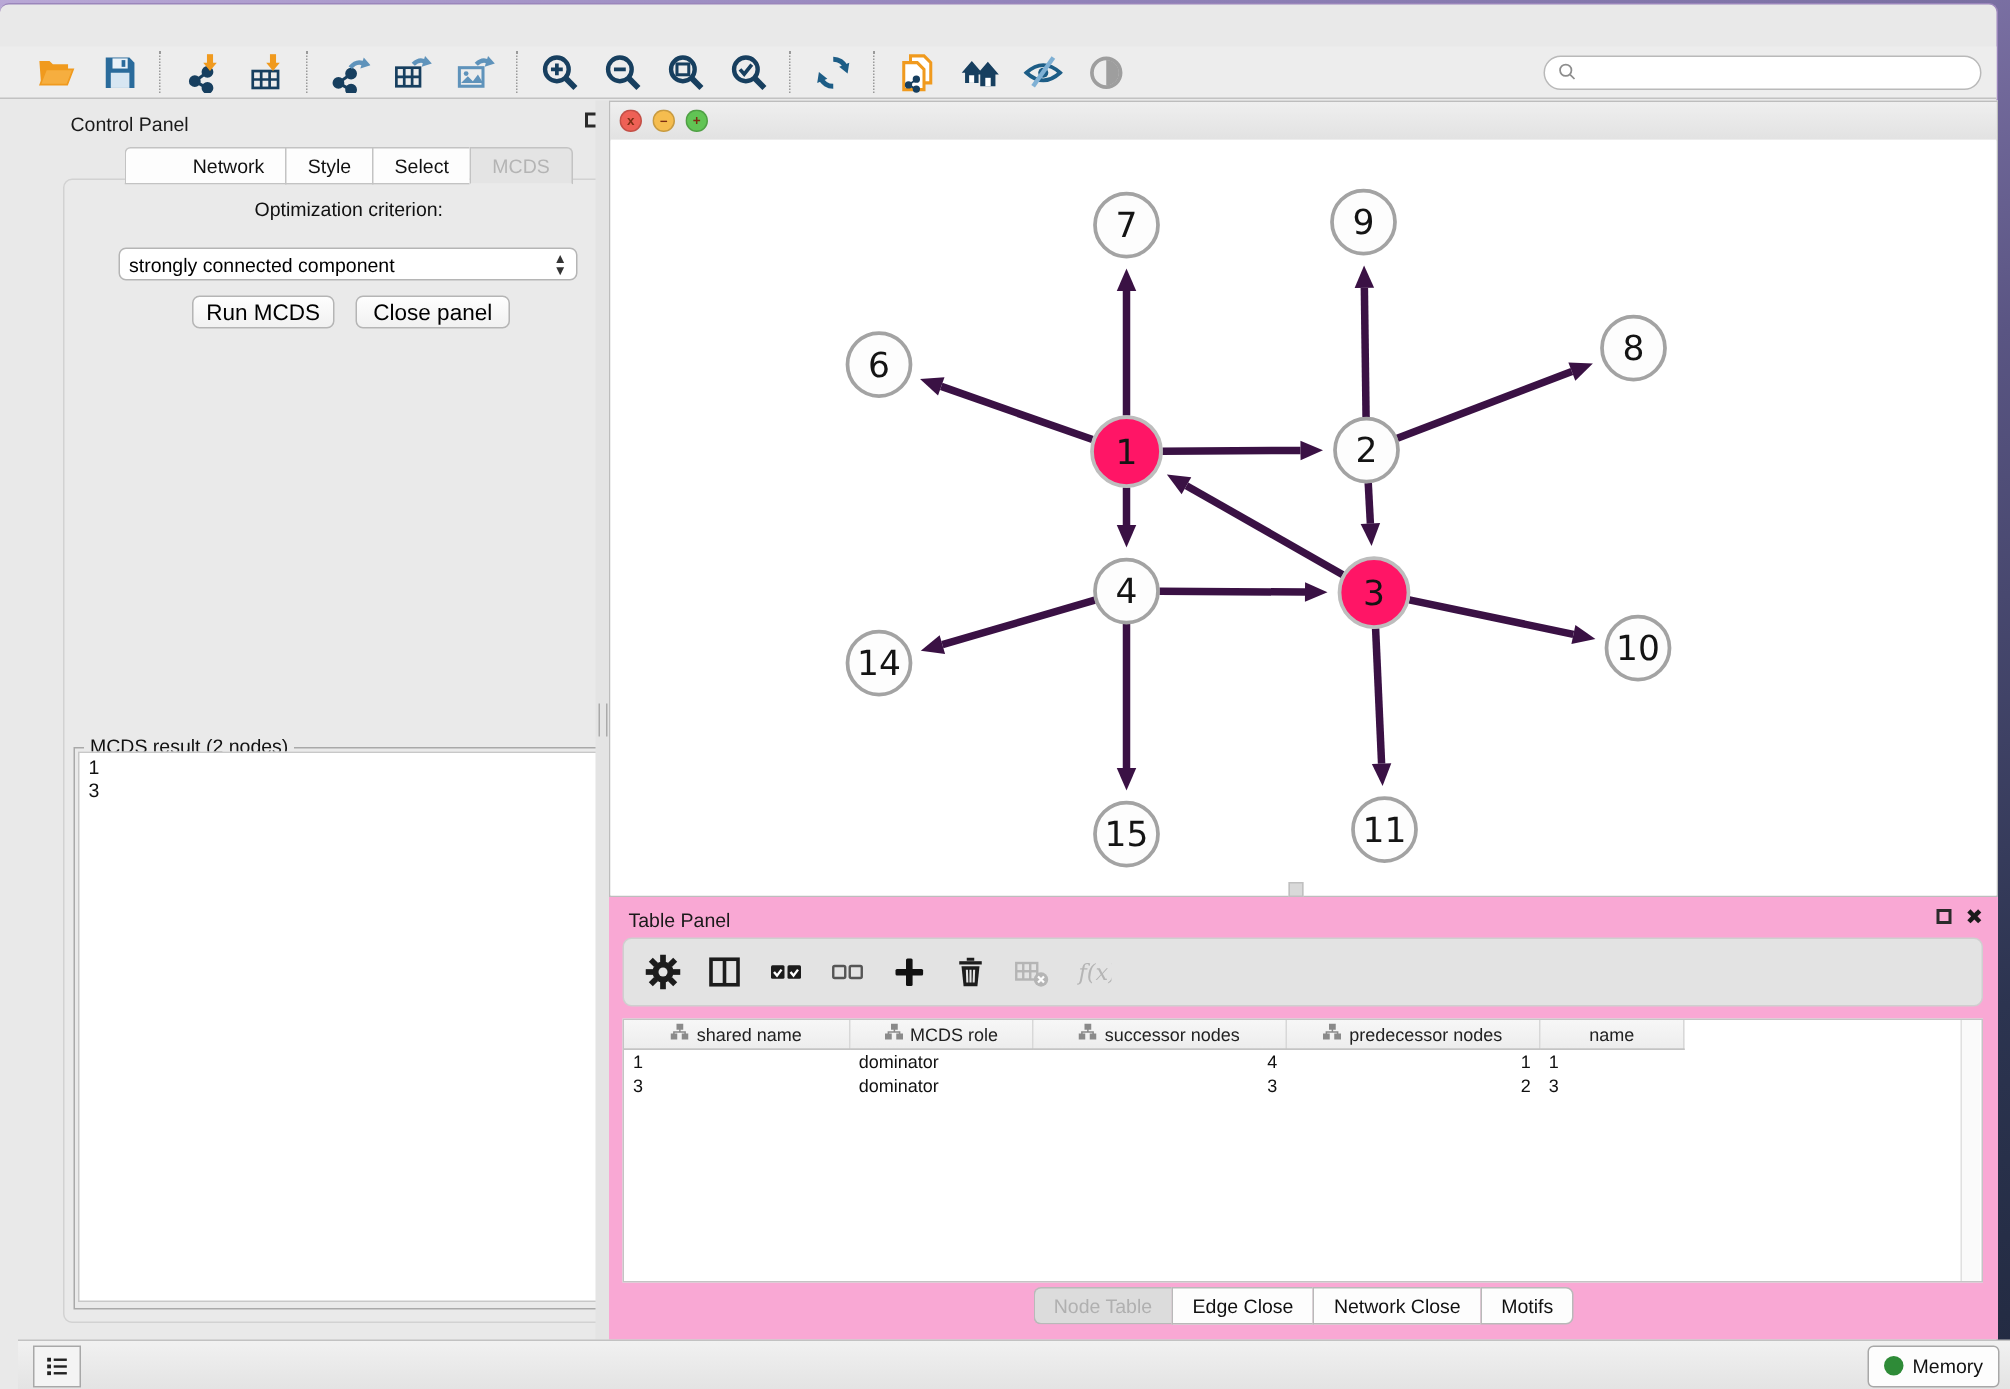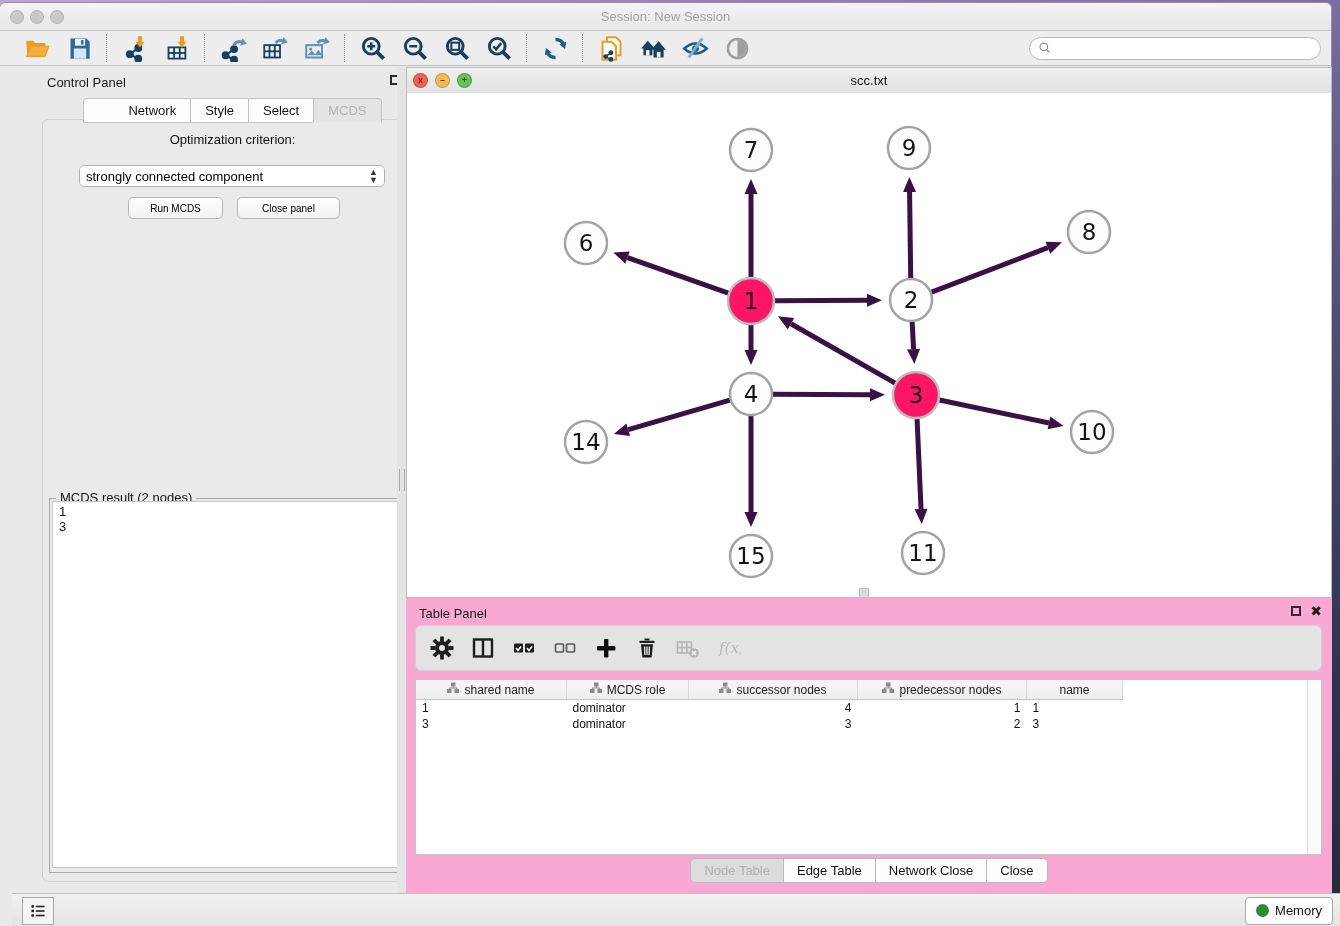--- a/index.html
+++ b/index.html
@@ -35,21 +35,21 @@
   .tab:first-child{border-radius:4px 0 0 0;padding-left:44px;}
   .tab:last-child{border-right:1px solid #c3c3c3;border-radius:0 4px 0 0;}
   .tab.active{background:#e4e4e4;color:#b4b4b4;border-bottom-color:#e9e9e9;}
   .cp-body{left:8px;top:52px;width:379px;height:761px;background:#eaeaea;border:1px solid #d2d2d2;
            border-radius:6px;}
   .opt-label{width:100%;top:12px;text-align:center;font-size:13px;color:#111;}
   .combo{left:36px;top:45px;width:306px;height:22px;background:#fff;border:1px solid #b5b5b5;border-radius:5px;
          display:flex;align-items:center;font-size:13px;padding:0 6px;box-sizing:border-box;}
   .combo .spin{margin-left:auto;font-size:9px;line-height:8px;color:#333;text-align:center;}
   .btn{background:linear-gradient(#fefefe,#f1f1f1);border:1px solid #b5b5b5;border-radius:5px;
-       font-size:10px;height:22px;display:inline-flex;align-items:center;justify-content:center;box-sizing:border-box;}
+       font-size:15px;height:22px;display:inline-flex;align-items:center;justify-content:center;box-sizing:border-box;}
   .run-btn{left:85px;top:77px;width:95px;}
   .closep-btn{left:194px;top:77px;width:103px;}
   .fieldset{left:6px;top:378px;width:363px;height:373px;border:1px solid #a9a9a9;background:#eaeaea;}
   .fieldset-legend{left:6px;top:-9px;background:#eaeaea;padding:0 4px;font-size:13px;color:#111;}
   .result-area{left:2px;top:2px;width:347px;height:367px;background:#fff;border:1px solid #c8c8c8;
                font-size:13px;color:#111;white-space:pre;padding:2px 6px;box-sizing:border-box;}
   .result-scroll{right:3px;top:3px;width:11px;height:365px;background:#f6f6f6;border-left:1px solid #e2e2e2;}
   
   .v-split{left:397px;top:64px;width:9px;height:826px;background:#e4e4e4;}
   .v-split .grip{left:2px;top:402px;width:4px;height:22px;border-left:1px solid #aaa;border-right:1px solid #aaa;}
@@ -85,26 +85,20 @@
   .list-btn{width:30px;height:26px;border:1px solid #a8a8a8;background:#f4f4f4;display:flex;align-items:center;justify-content:center;}
   .mem-btn{margin-left:auto;height:26px;border:1px solid #a8a8a8;border-radius:4px;background:#fdfdfd;
            display:flex;align-items:center;gap:6px;padding:0 10px;font-size:13px;color:#111;}
   .mem-dot{width:13px;height:13px;border-radius:50%;background:#2e8b37;}
 </style>
 </head>
 <body>
 
 <div class="abs window">
 
-  <div class="abs titlebar">
-    <div class="abs tl-dot" style="left:10px"></div>
-    <div class="abs tl-dot" style="left:30px"></div>
-    <div class="abs tl-dot" style="left:50px"></div>
-    <div class="abs title-text">Session: New Session</div>
-  </div>
 
   <div class="abs toolbar">
     <span style="display: flex; align-items: center;">
         <div class="tb-group">
           <span class="tb-icon">
             <svg width="27" height="27" viewBox="0 0 24 24" style="">
               <path d="M2 5 h6 l2 2 h9 v3 H6 L3 19 Z" fill="#f09a1e"></path>
               <path d="M6 10 h16 l-3.5 9 H2.5 Z" fill="#f6ae3f" stroke="#f09a1e" stroke-width="1"></path>
             </svg>
           </span>
@@ -316,21 +310,20 @@
     <div class="abs grip"></div>
   </div>
 
   <div class="abs net-window">
     <div class="abs net-titlebar">
       <div class="abs net-lights" style="left: 6px; top: 0px; height: 25px; display: flex; align-items: center; gap: 7px;">
           <span class="tl2" style="background:#ee6156;border:1px solid rgba(0,0,0,.18)">x</span>
           <span class="tl2" style="background:#f5bd4f;border:1px solid rgba(0,0,0,.18)">–</span>
           <span class="tl2" style="background:#61c454;border:1px solid rgba(0,0,0,.18)">+</span>
         </div>
-      <div class="abs net-title">scc.txt</div>
     </div>
     <div class="abs net-canvas">
       <svg width="924" height="504" style="font-family:'DejaVu Sans',sans-serif;">
           <line x1="344" y1="184" x2="344" y2="101" stroke="#3a1144" stroke-width="5"></line>
           <polygon points="344,86 350.5,101 337.5,101" fill="#3a1144"></polygon>
           <line x1="321.35811677585554" y1="200.0410349878765" x2="220.5101192442648" y2="164.59143585555975" stroke="#3a1144" stroke-width="5"></line>
           <polygon points="206.35894222917454,159.61708272298256 222.6656722683816,158.45925914902062 218.35456622014803,170.72361256209888" fill="#3a1144"></polygon>
           <line x1="367.9995312637325" y1="207.8500029296017" x2="460.0008593498238" y2="207.2749946290636" stroke="#3a1144" stroke-width="5"></line>
           <polygon points="475.0005663896566,207.18124646006464 460.04148355639006,213.7748676796578 459.9602351432576,200.7751215784694" fill="#3a1144"></polygon>
           <line x1="344" y1="232" x2="344" y2="257" stroke="#3a1144" stroke-width="5"></line>
@@ -572,23 +565,23 @@
               <td style="text-align:right">3</td>
               <td style="text-align:right">2</td>
               <td style="text-align:left">3</td>
             </tr>
           </tbody>
         </table>
       <div class="abs tbl-scroll"></div>
     </div>
     <div class="abs tab-bar">
         <div class="seg active">Node Table</div>
-        <div class="seg">Edge Table</div>
+        <div class="seg">Edge Close</div>
         <div class="seg">Network Close</div>
-        <div class="seg">Close</div>
+        <div class="seg">Motifs</div>
       </div>
   </div>
 
   <div class="abs statusbar">
     <div class="list-btn">
       <svg width="18" height="16" viewBox="0 0 24 22">
         <g fill="#222">
           <rect x="3" y="3" width="3.5" height="3.5"></rect>
             <rect x="9" y="3.7" width="12" height="2.2"></rect>
           <rect x="3" y="9.2" width="3.5" height="3.5"></rect>

